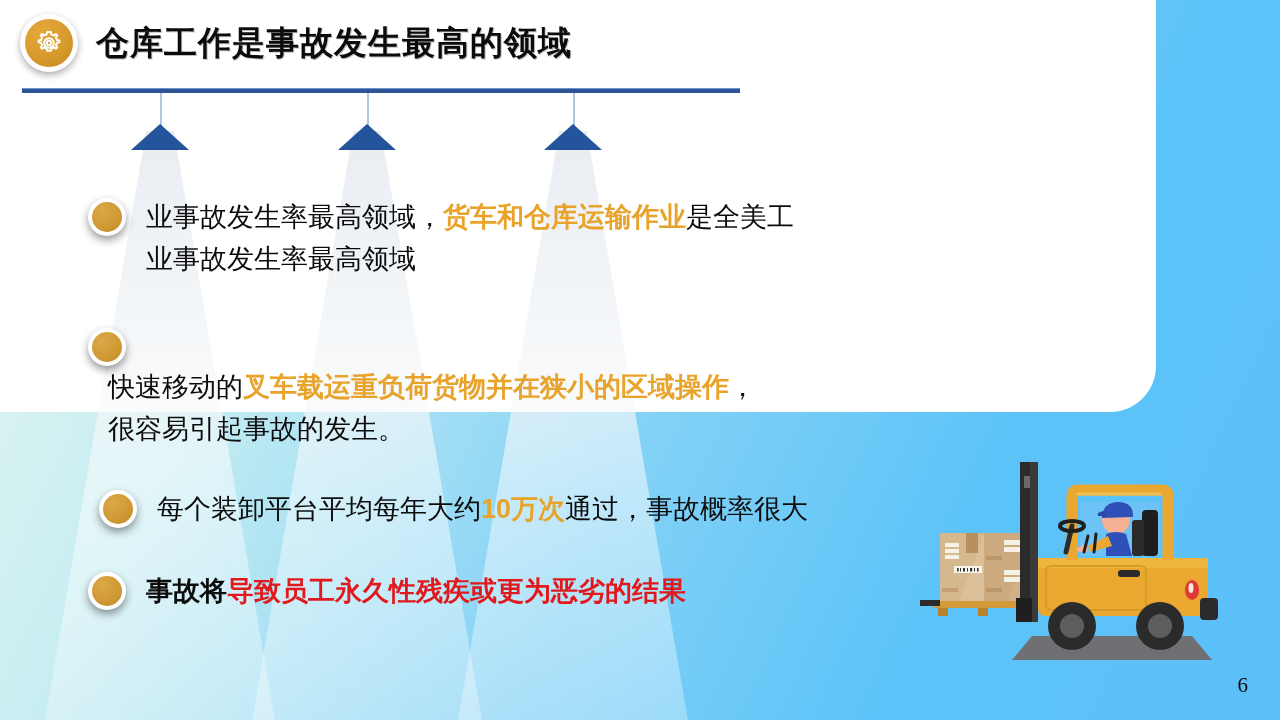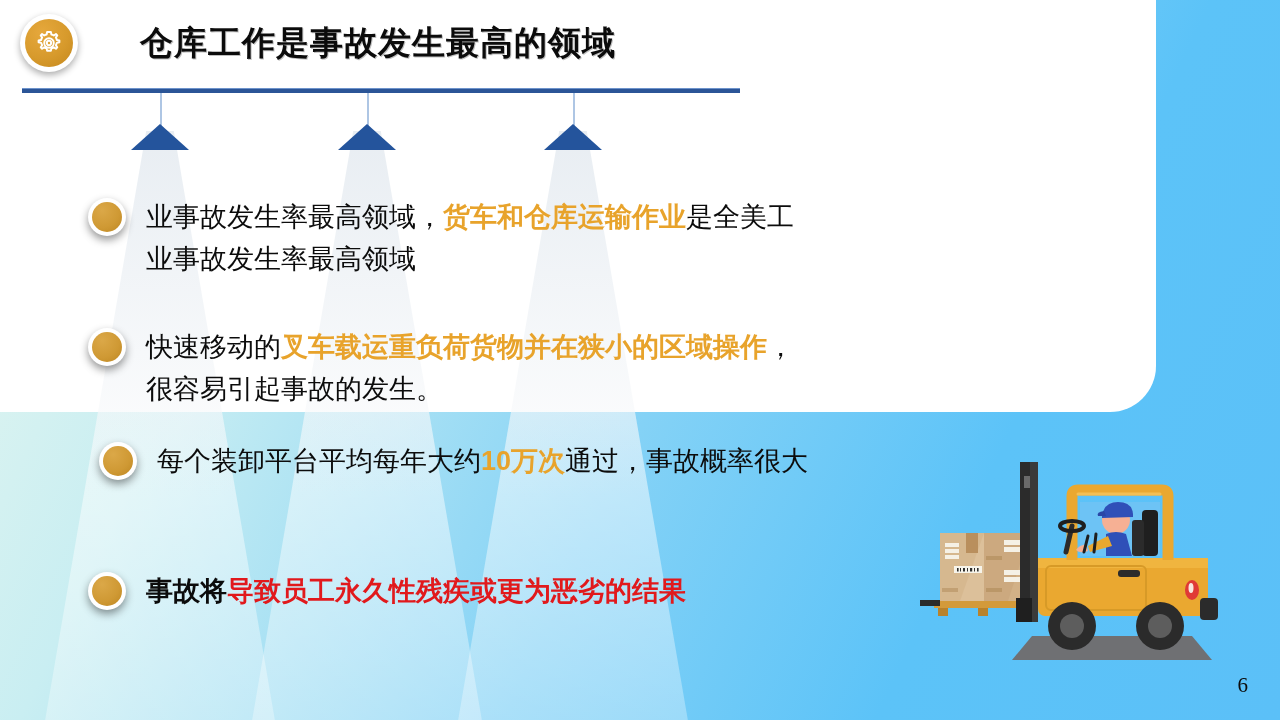--- a/index.html
+++ b/index.html
@@ -22,21 +22,21 @@
   }
   .beam-wrap { position:absolute; top:131px; z-index:3; pointer-events:none; }
   .beam-shape {
     width:230px; height:590px;
     background:linear-gradient(to bottom, rgba(255,255,255,0.78), rgba(255,255,255,0.30));
     clip-path:polygon(44% 0%, 56% 0%, 100% 100%, 0% 100%);
   }
   
   #title-row {
     position:absolute; left:0; top:14px; z-index:6;
-    display:flex; align-items:center;gap:44px;
+    display:flex; align-items:center;
   }
   #gear-badge {
     position:relative; margin-left:20px;
     width:58px; height:58px; border-radius:50%;
     background:#ffffff;
     box-shadow:0 3px 7px rgba(0,0,0,0.33);
     display:flex; align-items:center; justify-content:center;
   }
   #gear-inner {
     width:48px; height:48px; border-radius:50%;
@@ -152,29 +152,29 @@
   <div class="lamp" style="left:544px; top:124px;"></div>
 
   <div class="bullet-row" style="left:88px; top:196px;">
     <div class="dot">
         <div class="dot-inner"></div>
       </div>
     <div class="btext"><span>业事故发生率最高领域，</span><span class="hl-orange">货车和仓库运输作业</span><span>是全美工
 业事故发生率最高领域</span></div>
   </div>
 
-  <div class="bullet-row" style="left:88px; top:326px;">
+  <div class="bullet-row" style="left:88px; top:326px;flex-direction:column;">
     <div class="dot">
         <div class="dot-inner"></div>
       </div>
     <div class="btext"><span>快速移动的</span><span class="hl-orange">叉车载运重负荷货物并在狭小的区域操作</span><span>，
 很容易引起事故的发生。</span></div>
   </div>
 
-  <div class="bullet-row" style="left:88px; top:440px;padding-left:11px;">
+  <div class="bullet-row" style="left:88px; top:488px;padding-left:11px;">
     <div class="dot">
         <div class="dot-inner"></div>
       </div>
     <div class="btext"><span>每个装卸平台平均每年大约</span><span class="hl-orange">10万次</span><span>通过，事故概率很大</span></div>
   </div>
 
   <div class="bullet-row" style="left:88px; top:570px;">
     <div class="dot">
         <div class="dot-inner"></div>
       </div>

